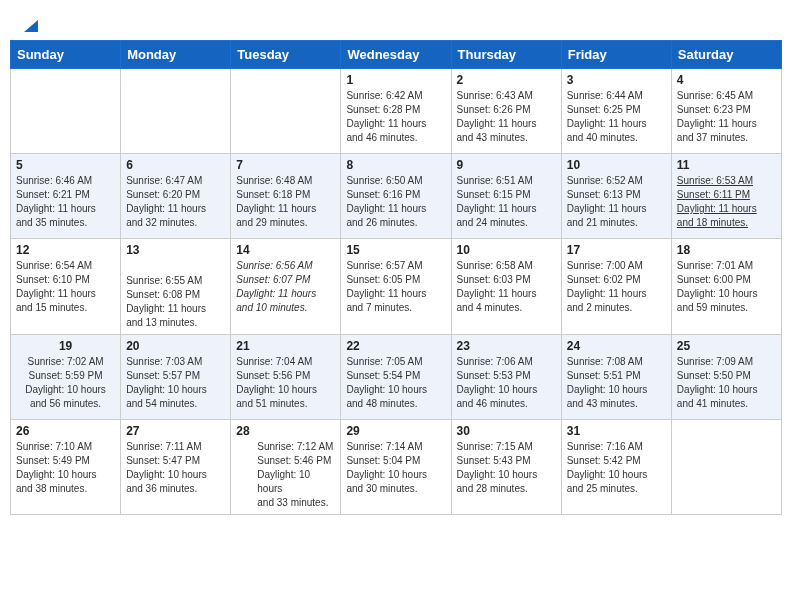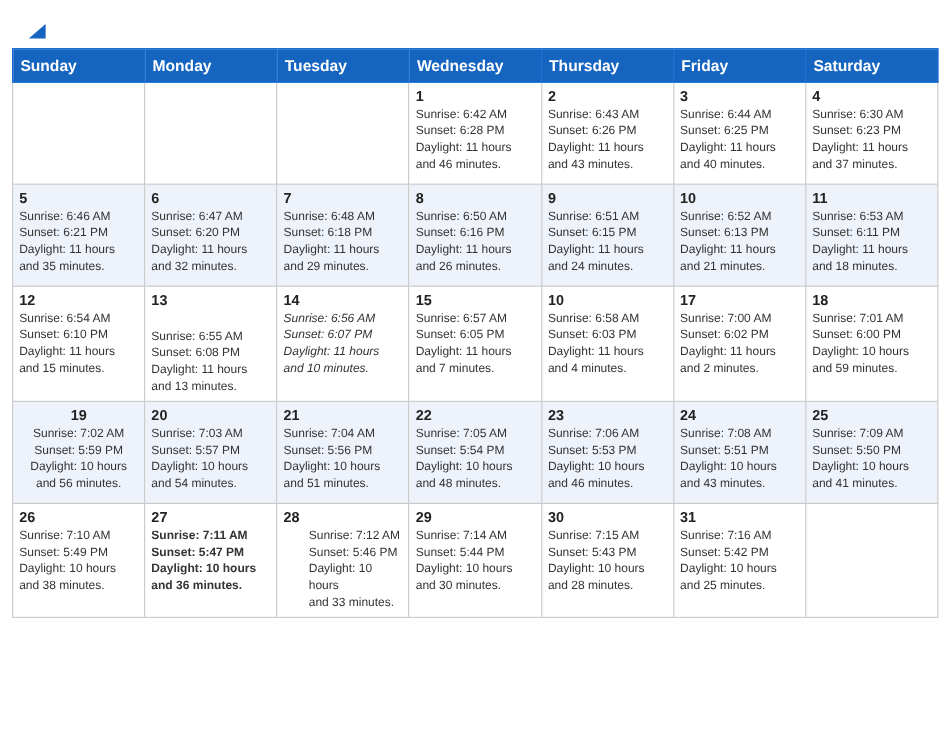--- a/index.html
+++ b/index.html
@@ -138,21 +138,21 @@
         </td>
         <td style="background: rgb(255, 255, 255);">
           <span class="day-num">3</span>
           <div class="day-info" style="white-space: pre-line;">Sunrise: 6:44 AM
 Sunset: 6:25 PM
 Daylight: 11 hours
 and 40 minutes.</div>
         </td>
         <td style="background: rgb(255, 255, 255);">
           <span class="day-num">4</span>
-          <div class="day-info" style="white-space: pre-line;">Sunrise: 6:30 AM
+          <div class="day-info" style="white-space: pre-line;">Sunrise: 6:45 AM
 Sunset: 6:23 PM
 Daylight: 11 hours
 and 37 minutes.</div>
         </td>
       </tr>
       <tr>
         <td style="background: rgb(238, 242, 250);">
           <span class="day-num">5</span>
           <div class="day-info" style="white-space: pre-line;">Sunrise: 6:46 AM
 Sunset: 6:21 PM
@@ -189,21 +189,21 @@
         </td>
         <td style="background: rgb(238, 242, 250);">
           <span class="day-num">10</span>
           <div class="day-info" style="white-space: pre-line;">Sunrise: 6:52 AM
 Sunset: 6:13 PM
 Daylight: 11 hours
 and 21 minutes.</div>
         </td>
         <td style="background: rgb(238, 242, 250);">
           <span class="day-num">11</span>
-          <div class="day-info" style="white-space: pre-line;">Sunrise: 6:53 AM
+          <div class="day-info" style="white-space: pre-line; text-decoration: underline;">Sunrise: 6:53 AM
 Sunset: 6:11 PM
 Daylight: 11 hours
 and 18 minutes.</div>
         </td>
       </tr>
       <tr>
         <td style="background: rgb(255, 255, 255);">
           <span class="day-num">12</span>
           <div class="day-info" style="white-space: pre-line;">Sunrise: 6:54 AM
 Sunset: 6:10 PM
@@ -307,36 +307,36 @@
       <tr>
         <td style="background: rgb(255, 255, 255);">
           <span class="day-num">26</span>
           <div class="day-info" style="white-space: pre-line;">Sunrise: 7:10 AM
 Sunset: 5:49 PM
 Daylight: 10 hours
 and 38 minutes.</div>
         </td>
         <td style="background: rgb(255, 255, 255);">
           <span class="day-num">27</span>
-          <div class="day-info" style="white-space: pre-line; font-weight: bold;">Sunrise: 7:11 AM
+          <div class="day-info" style="white-space: pre-line;">Sunrise: 7:11 AM
 Sunset: 5:47 PM
 Daylight: 10 hours
 and 36 minutes.</div>
         </td>
         <td style="background: rgb(255, 255, 255);">
           <span class="day-num">28</span>
           <div class="day-info" style="white-space: pre-line; margin-left: 21px;">Sunrise: 7:12 AM
 Sunset: 5:46 PM
 Daylight: 10 hours
 and 33 minutes.</div>
         </td>
         <td style="background: rgb(255, 255, 255);">
           <span class="day-num">29</span>
           <div class="day-info" style="white-space: pre-line;">Sunrise: 7:14 AM
-Sunset: 5:44 PM
+Sunset: 5:04 PM
 Daylight: 10 hours
 and 30 minutes.</div>
         </td>
         <td style="background: rgb(255, 255, 255);">
           <span class="day-num">30</span>
           <div class="day-info" style="white-space: pre-line;">Sunrise: 7:15 AM
 Sunset: 5:43 PM
 Daylight: 10 hours
 and 28 minutes.</div>
         </td>

